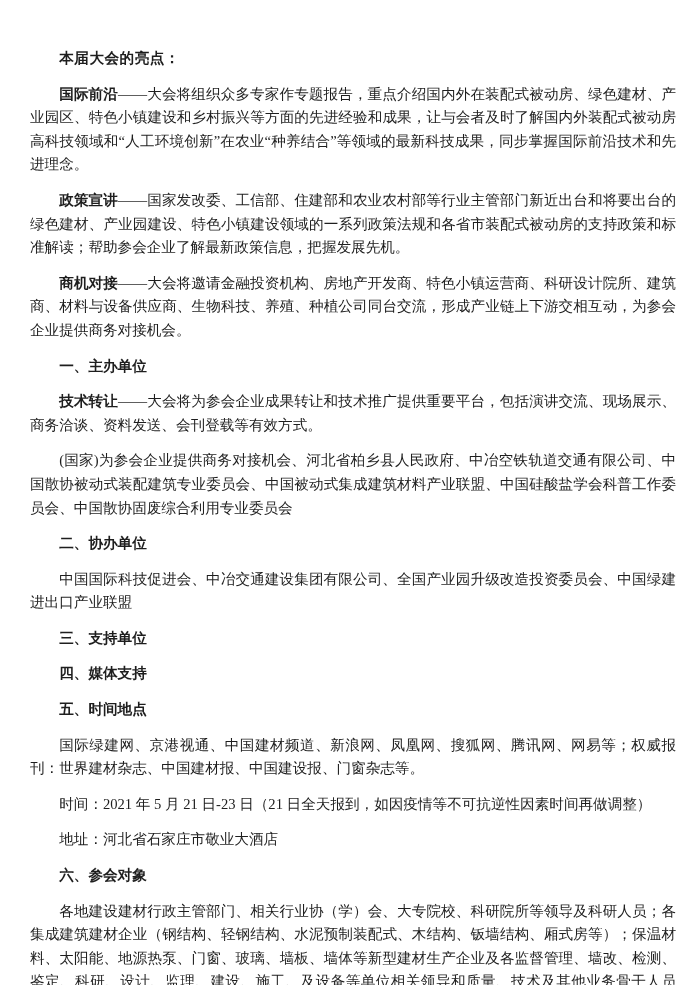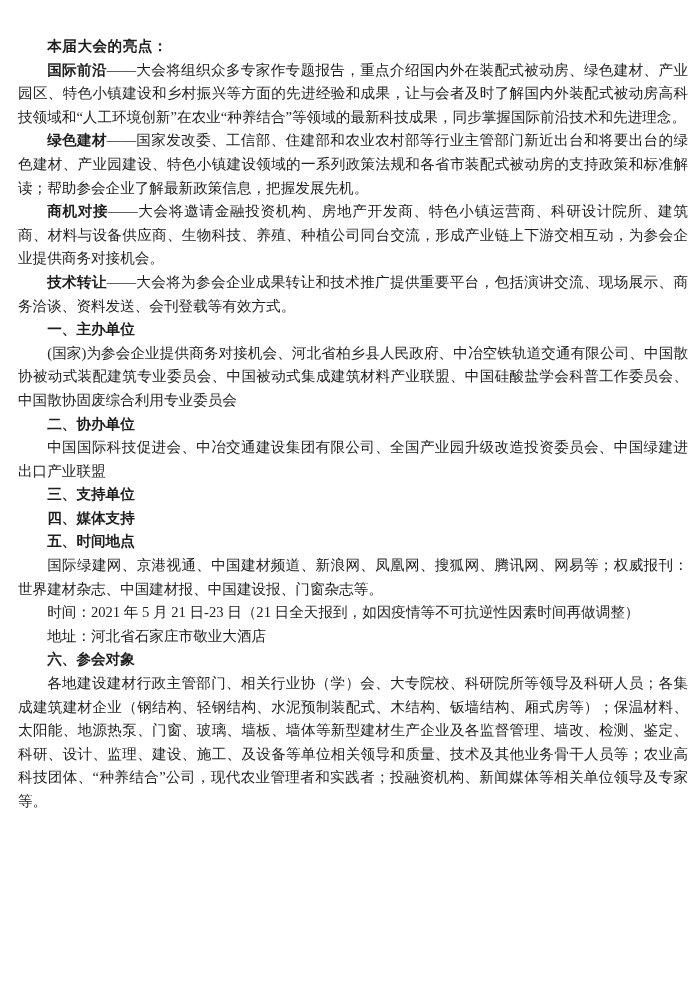--- a/index.html
+++ b/index.html
@@ -8,21 +8,21 @@
     background: #ffffff;
     color: #1e1e1e;
     font-family: "Liberation Serif", "DejaVu Serif", serif;
     overflow: hidden;
   }
   .doc {
     padding: 35px 12px 0 18px;
     width: 670px;
   }
   .doc p {
-    margin: 0;
+    margin: 12px;
     font-size: 14.6px;
     line-height: 23.6px;
     text-align: justify;
     text-justify: inter-ideograph;
     text-indent: 2em;
     word-break: break-all;
   }
   .doc p.title b { letter-spacing: 0.5px; }
   b { font-weight: bold; }
   .dash { font-weight: normal; }
@@ -30,27 +30,27 @@
 </head>
 <body>
 
 <div class="doc">
 
   <p class="title"><b>本届大会的亮点：</b></p>
 
 
   <p><b>国际前沿</b><span class="dash">——</span><span>大会将组织众多专家作专题报告，重点介绍国内外在装配式被动房、绿色建材、产业园区、特色小镇建设和乡村振兴等方面的先进经验和成果，让与会者及时了解国内外装配式被动房高科技领域和“人工环境创新”在农业“种养结合”等领域的最新科技成果，同步掌握国际前沿技术和先进理念。</span></p>
 
-  <p><b>绿色建材</b><span class="dash">——</span><span>国家发改委、工信部、住建部和农业农村部等行业主管部门新近出台和将要出台的绿色建材、产业园建设、特色小镇建设领域的一系列政策法规和各省市装配式被动房的支持政策和标准解读；帮助参会企业了解最新政策信息，把握发展先机。</span></p>
+  <p><b>政策宣讲</b><span class="dash">——</span><span>国家发改委、工信部、住建部和农业农村部等行业主管部门新近出台和将要出台的绿色建材、产业园建设、特色小镇建设领域的一系列政策法规和各省市装配式被动房的支持政策和标准解读；帮助参会企业了解最新政策信息，把握发展先机。</span></p>
 
   <p><b>商机对接</b><span class="dash">——</span><span>大会将邀请金融投资机构、房地产开发商、特色小镇运营商、科研设计院所、建筑商、材料与设备供应商、生物科技、养殖、种植公司同台交流，形成产业链上下游交相互动，为参会企业提供商务对接机会。</span></p>
 
+  <p><b>一、主办单位</b></p>
+
   <p><b>技术转让</b><span class="dash">——</span><span>大会将为参会企业成果转让和技术推广提供重要平台，包括演讲交流、现场展示、商务洽谈、资料发送、会刊登载等有效方式。</span></p>
-
-  <p><b>一、主办单位</b></p>
   <p>(国家)为参会企业提供商务对接机会、河北省柏乡县人民政府、中冶空铁轨道交通有限公司、中国散协被动式装配建筑专业委员会、中国被动式集成建筑材料产业联盟、中国硅酸盐学会科普工作委员会、中国散协固废综合利用专业委员会</p>
 
   <p><b>二、协办单位</b></p>
   <p>中国国际科技促进会、中冶交通建设集团有限公司、全国产业园升级改造投资委员会、中国绿建进出口产业联盟</p>
 
   <p><b>三、支持单位</b></p>
 
   <p><b>四、媒体支持</b></p>
   <p><b>五、时间地点</b></p>
 

